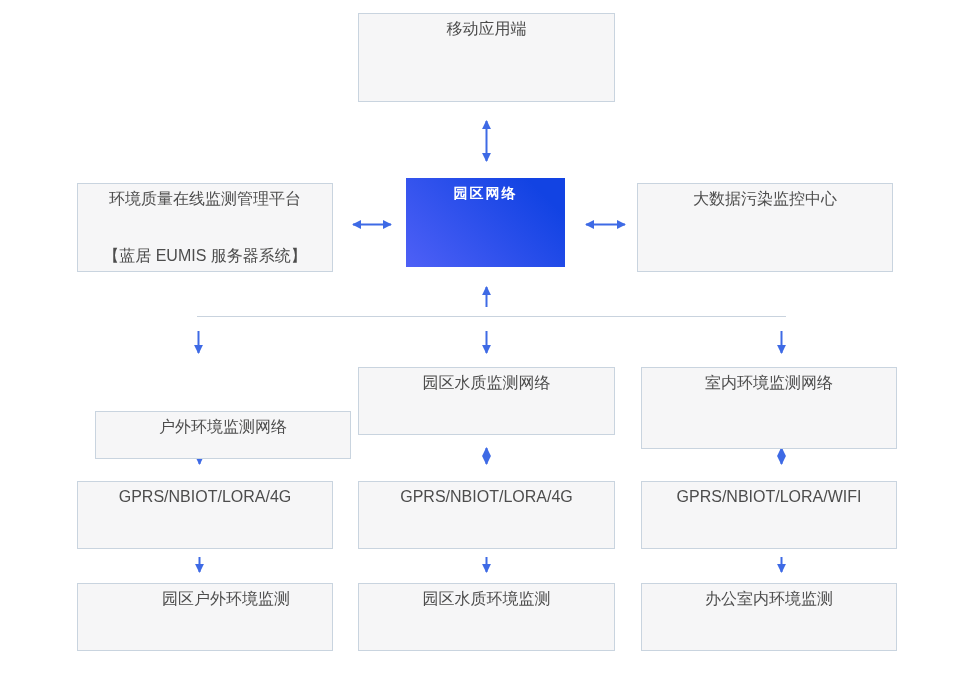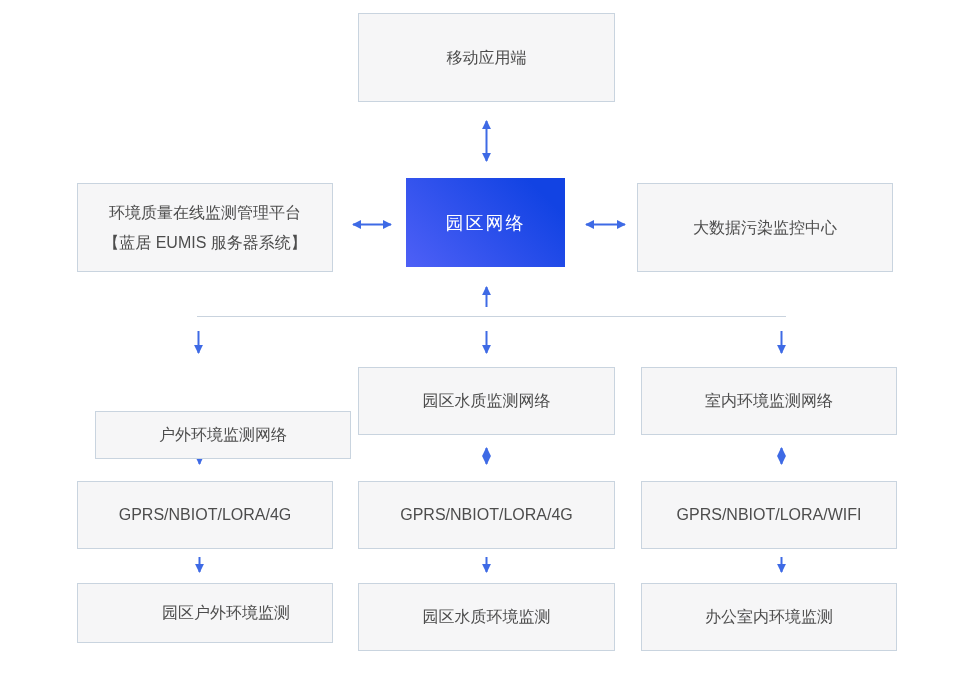--- a/index.html
+++ b/index.html
@@ -31,32 +31,33 @@
   .gray-line { stroke: var(--connector-line); stroke-width: 1; fill: none; }
   .ah { fill: var(--arrow); }
   .node {
     position: absolute;
     box-sizing: border-box;
     background: var(--node-bg);
     border: 1px solid var(--node-border);
     display: flex;
     flex-direction: column;
     align-items: center;
-    justify-content: center;
+    justify-content: space-between;
     text-align: center;
     font-size: 16px;
     line-height: 30px;
     color: var(--node-text);
   }
   .node.center-node {
     background: linear-gradient(45deg, var(--center-grad-a) 0%, var(--center-grad-b) 85%);
     border: none;
     color: var(--center-text);
-    font-size: 18px;
+    font-size: 14px;
     letter-spacing: 2px;
+    font-weight: bold;
   }
 </style>
 </head>
 <body>
 
 <div class="canvas">
 
   <svg class="arrows" viewBox="0 0 972 675" xmlns="http://www.w3.org/2000/svg">
     <defs>
       <marker id="head" viewBox="0 0 10 10" refX="9" refY="5" markerWidth="4.5" markerHeight="4.5" orient="auto-start-reverse">
@@ -103,35 +104,35 @@
   <div class="node" style="left:637px; top:183px; width:256px; height:89px;">
     <span>大数据污染监控中心</span>
   </div>
 
   <div class="node" style="left:95px; top:367px; width:256px; height:48px;margin-top:44px;">
     <span>户外环境监测网络</span>
   </div>
   <div class="node" style="left:358px; top:367px; width:257px; height:68px;">
     <span>园区水质监测网络</span>
   </div>
-  <div class="node" style="left:641px; top:367px; width:256px; height:68px;">
+  <div class="node" style="left:641px; top:367px; width:256px; height:82px;">
     <span>室内环境监测网络</span>
   </div>
 
   <div class="node" style="left:77px; top:481px; width:256px; height:68px;">
     <span>GPRS/NBIOT/LORA/4G</span>
   </div>
   <div class="node" style="left:358px; top:481px; width:257px; height:68px;">
     <span>GPRS/NBIOT/LORA/4G</span>
   </div>
   <div class="node" style="left:641px; top:481px; width:256px; height:68px;">
     <span>GPRS/NBIOT/LORA/WIFI</span>
   </div>
 
-  <div class="node" style="left:77px; top:583px; width:256px; height:60px;padding-left:42px;">
+  <div class="node" style="left:77px; top:583px; width:256px; height:68px;padding-left:42px;">
     <span>园区户外环境监测</span>
   </div>
   <div class="node" style="left:641px; top:583px; width:256px; height:68px;">
     <span>办公室内环境监测</span>
   </div>
   <div class="node" style="left:358px; top:583px; width:257px; height:68px;">
     <span>园区水质环境监测</span>
   </div>
 
 </div>

